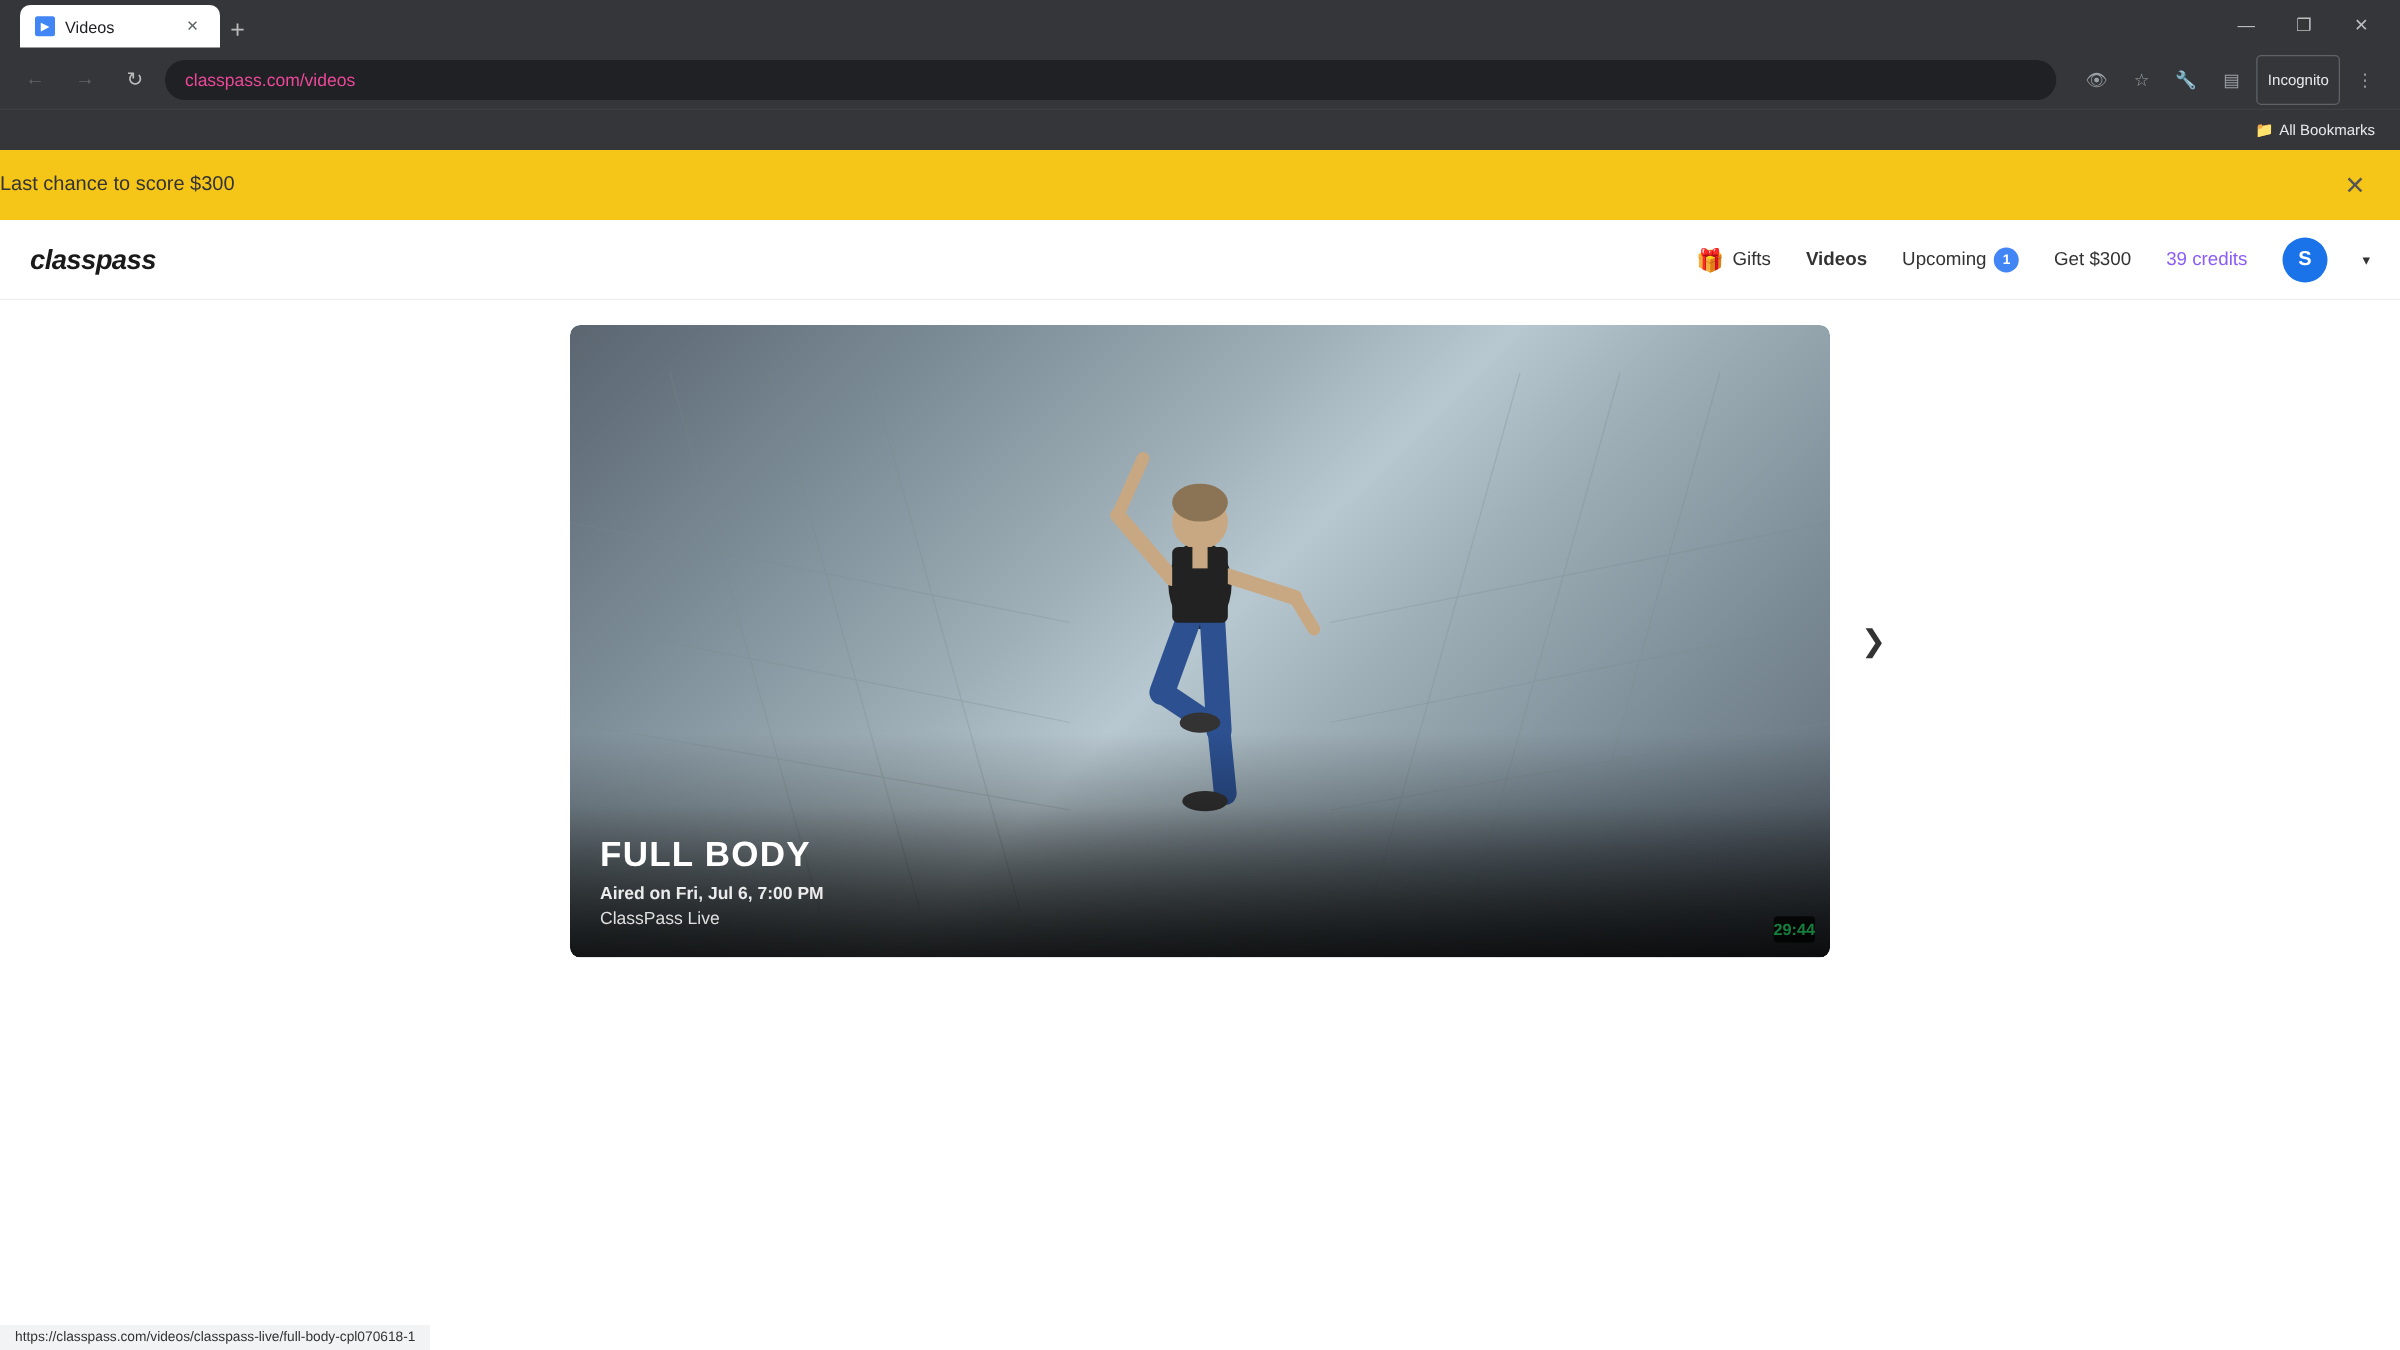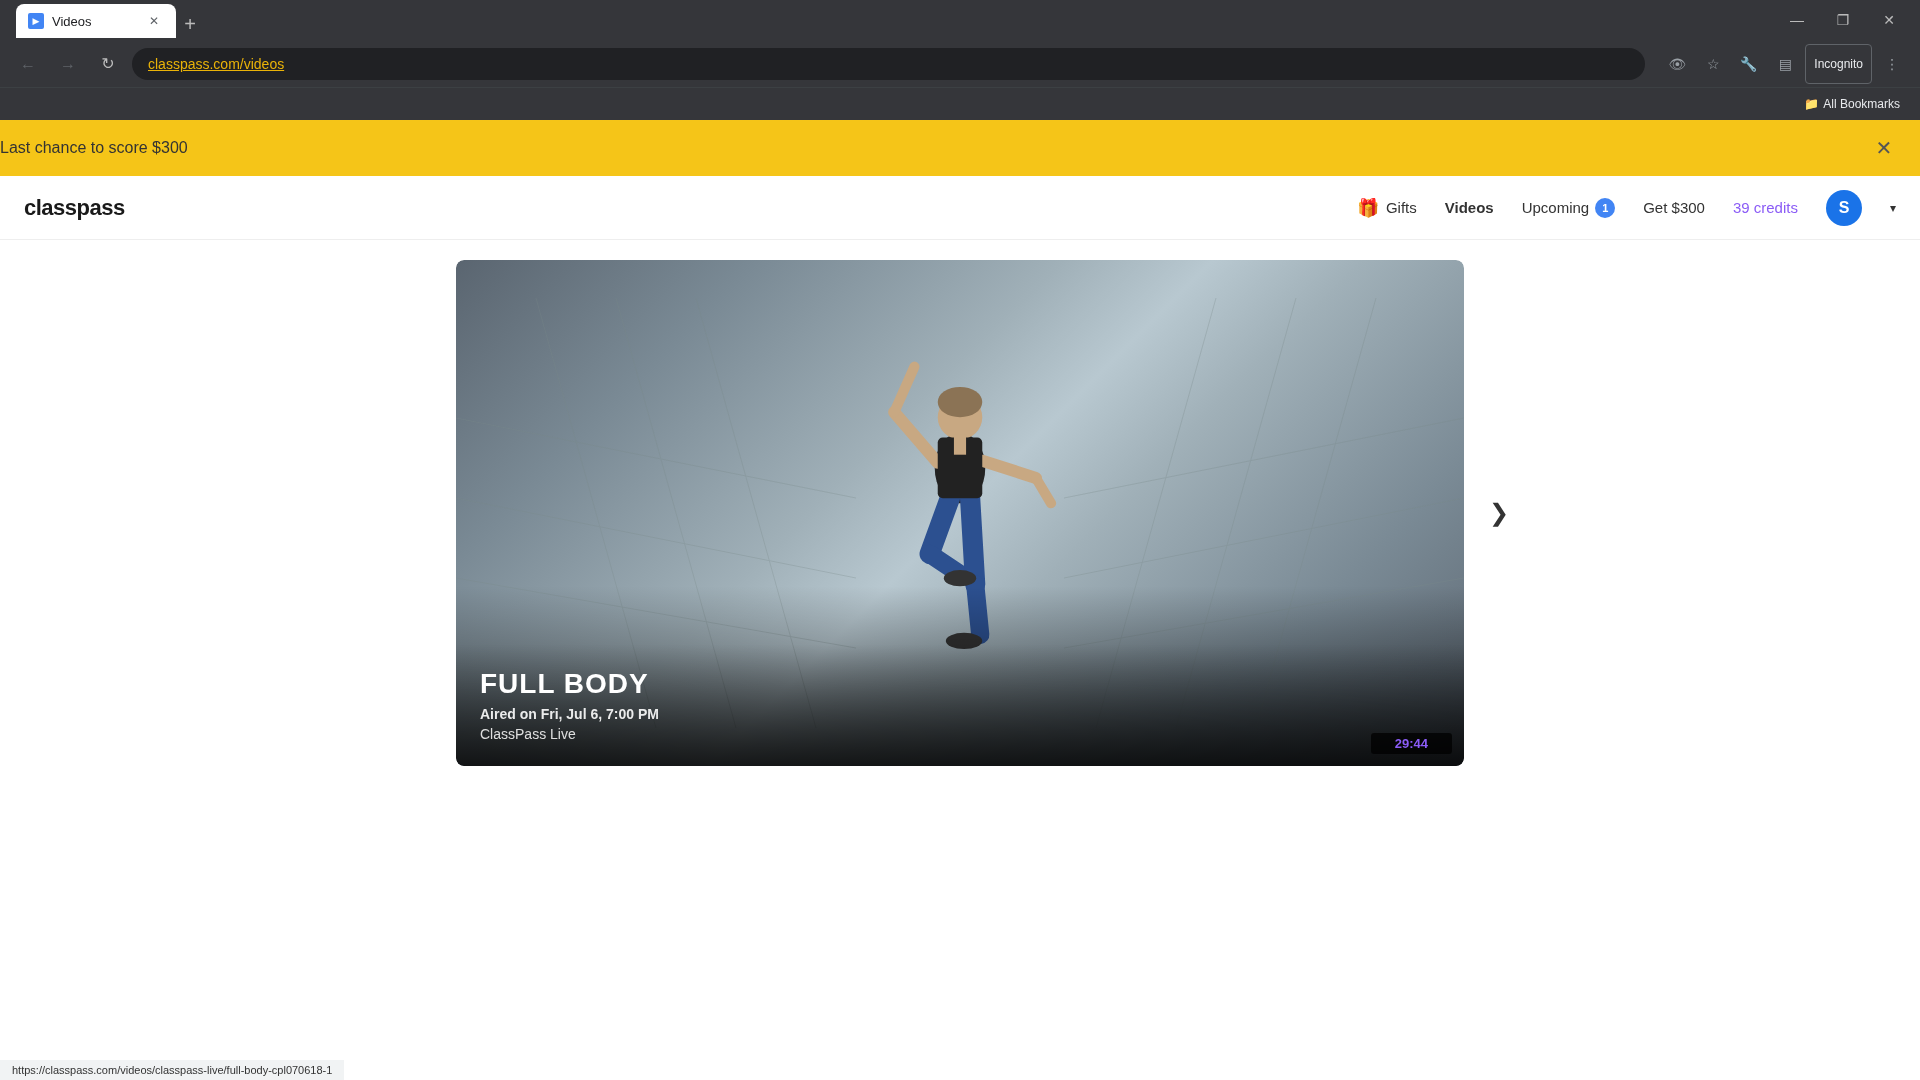--- a/index.html
+++ b/index.html
@@ -114,24 +114,23 @@
       border-radius: 50%;
     }
     .nav-btn.disabled { color: #5f6368; cursor: default; }
     .url-bar {
       flex: 1;
       height: 32px;
       background: #202124;
       border: none;
       border-radius: 16px;
       padding: 0 16px;
-      color: #eab308;
+      color: #ec4899;
       font-size: 14px;
       outline: none;
-      text-decoration: underline;
     }
     .address-bar-icons {
       display: flex;
       align-items: center;
       gap: 4px;
       margin-left: 8px;
     }
     .addr-icon-btn {
       width: 32px;
       height: 32px;
@@ -218,20 +217,21 @@
       align-items: center;
       padding: 0 24px;
       height: 64px;
       border-bottom: 1px solid #eee;
     }
     .logo {
       font-size: 22px;
       font-weight: 700;
       color: #1a1a1a;
       letter-spacing: -0.5px;
+      font-style: italic;
     }
     .nav-links {
       margin-left: auto;
       display: flex;
       align-items: center;
       gap: 28px;
     }
     .nav-link {
       font-size: 15px;
       color: #333;
@@ -313,24 +313,24 @@
     .hero-provider {
       font-size: 14px;
       color: rgba(255,255,255,0.85);
       margin-top: 4px;
     }
     .hero-duration {
       position: absolute;
       bottom: 12px;
       right: 12px;
       background: rgba(0,0,0,0.75);
-      color: #8b5cf6;
+      color: #15803d;
       font-size: 13px;
       font-weight: 600;
-      padding: 3px 24px;
+      padding: 3px 0;
       border-radius: 3px;
     }
 
     
     .status-bar {
       position: fixed;
       bottom: 0;
       left: 0;
       background: #f1f3f4;
       color: #333;

